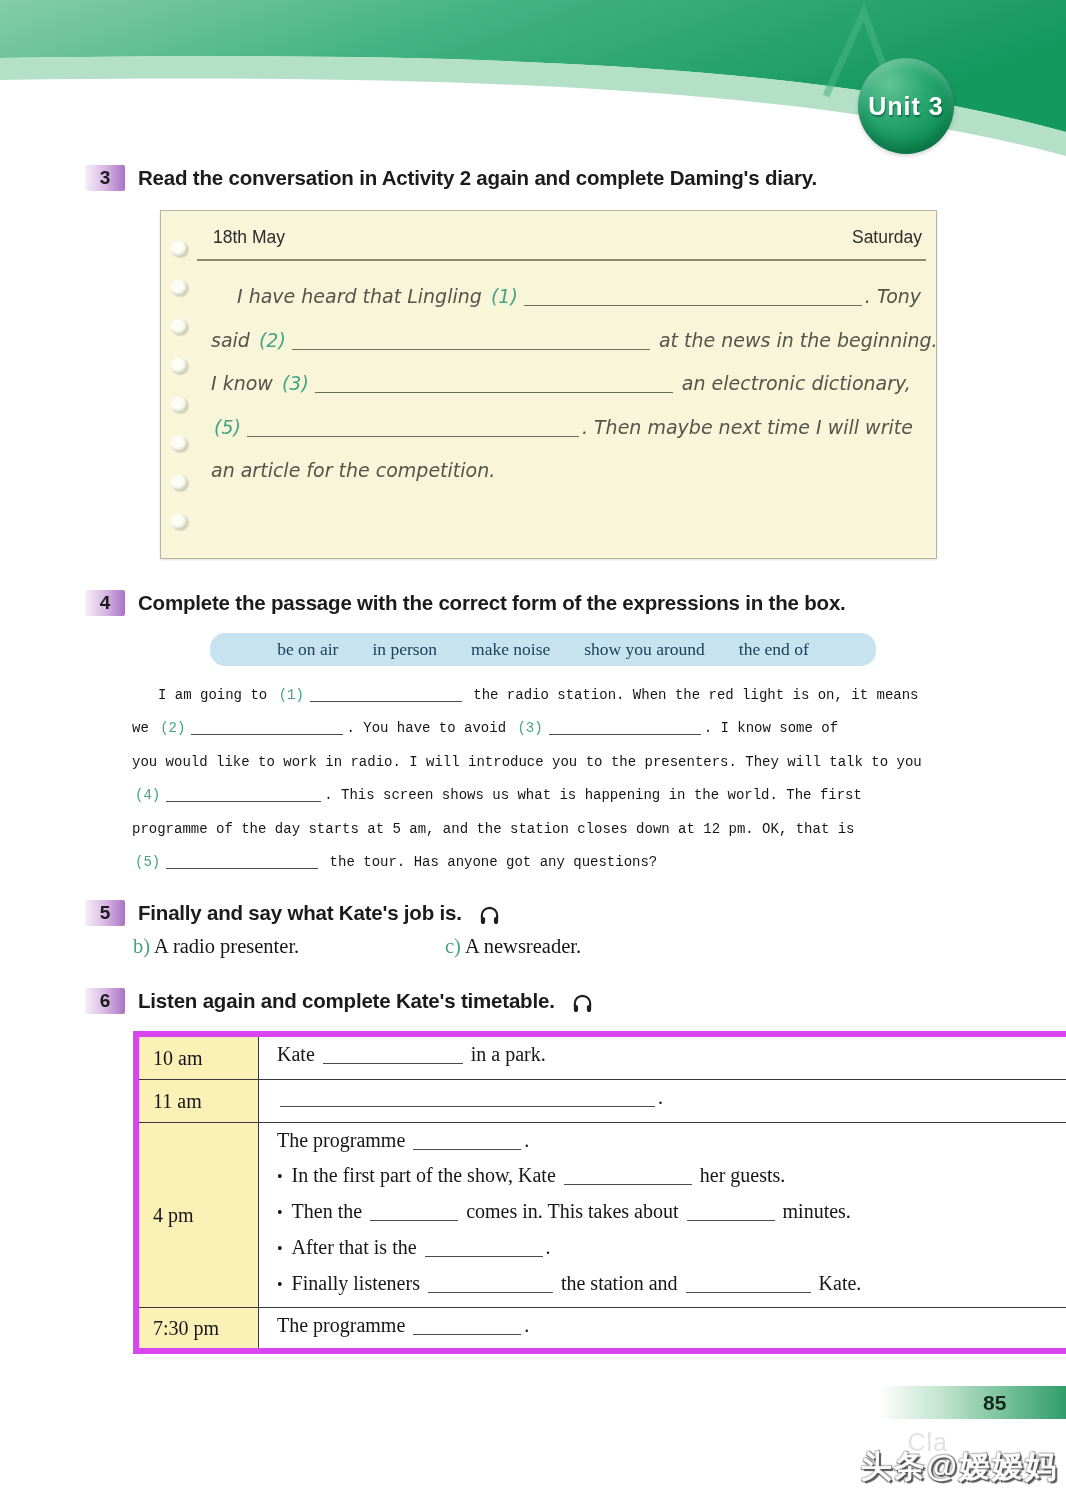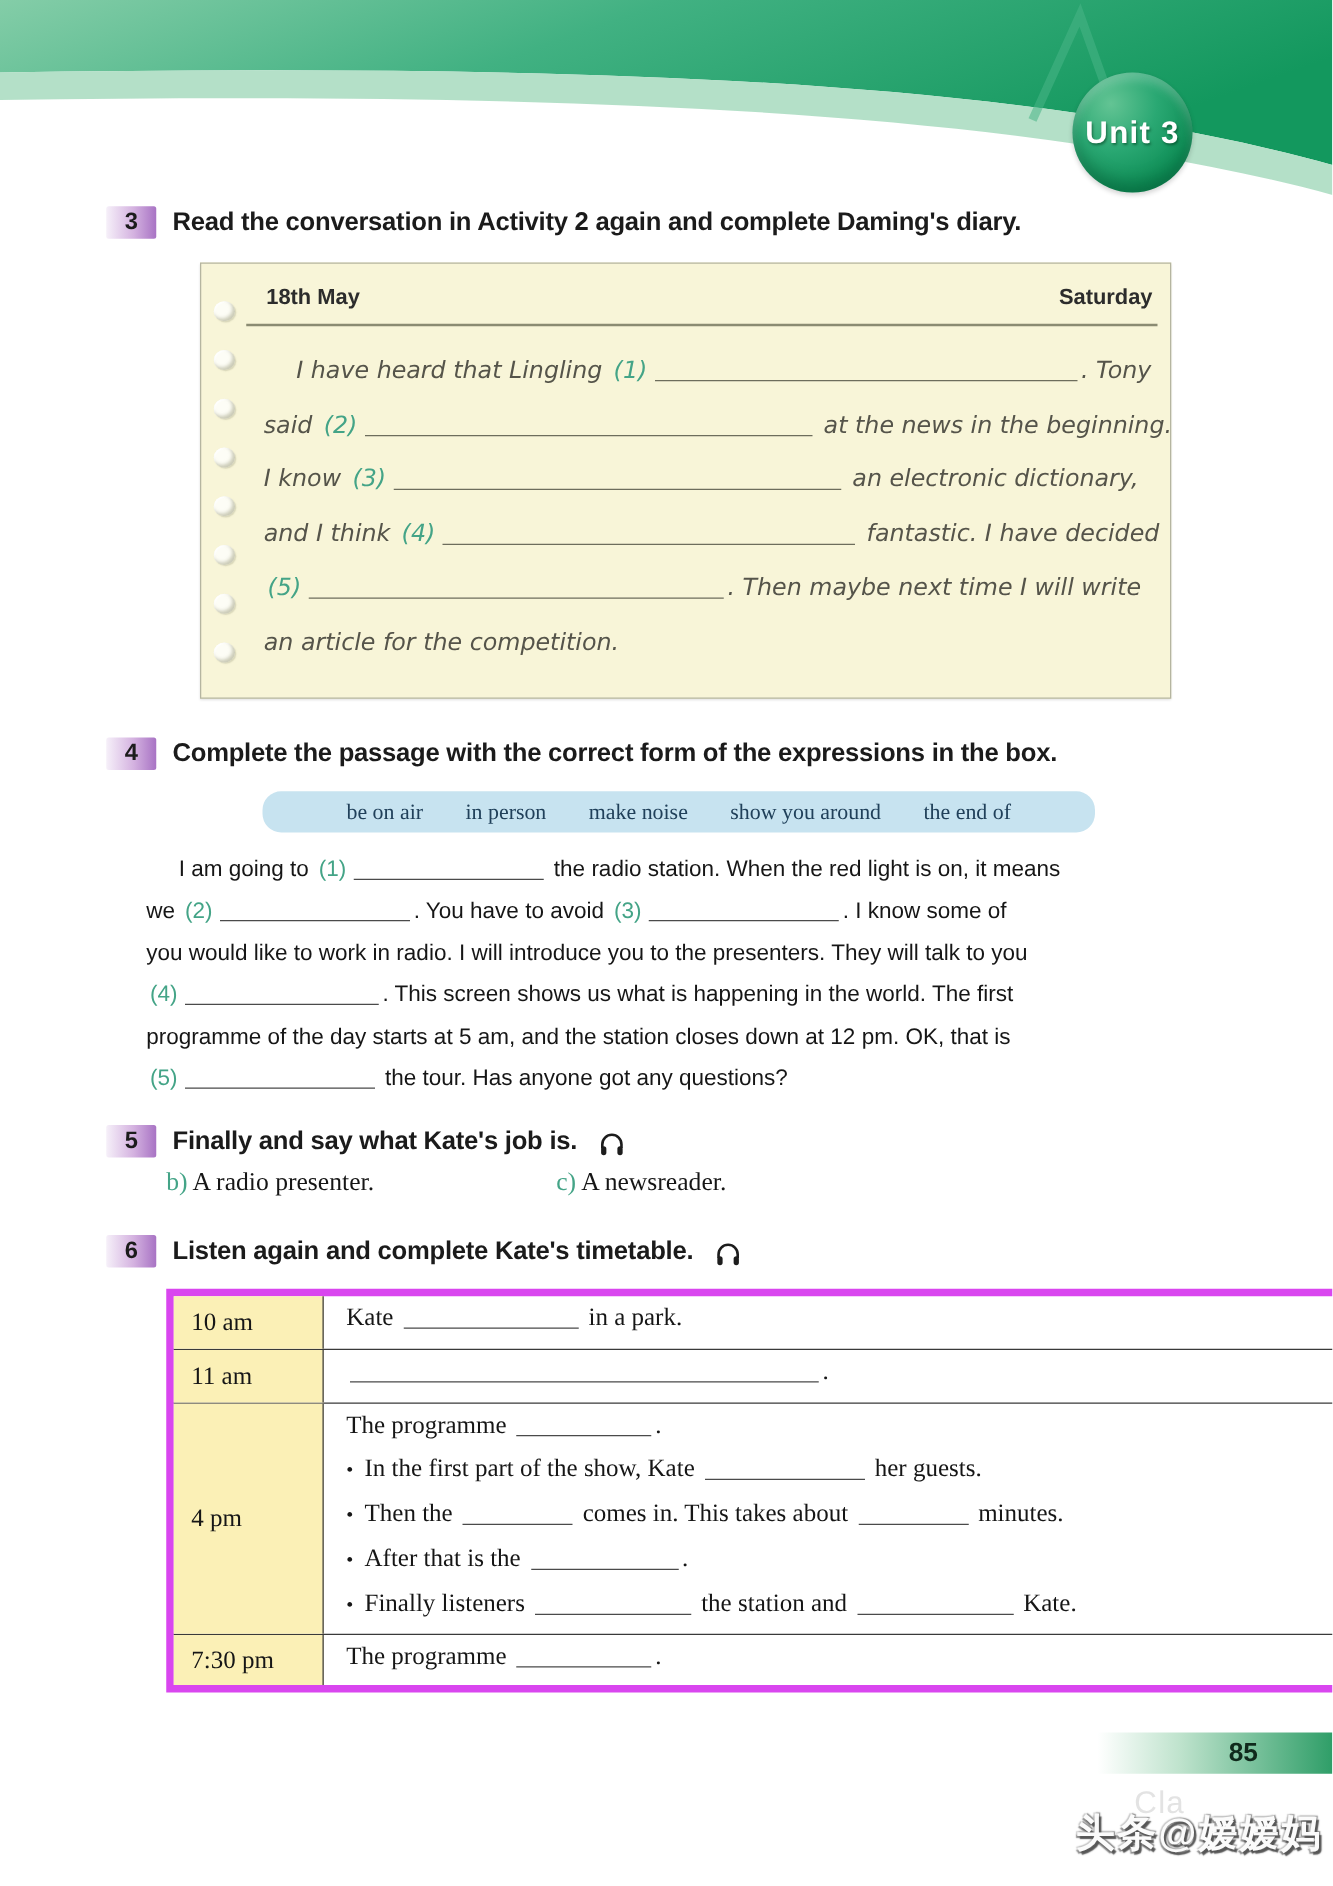--- a/index.html
+++ b/index.html
@@ -22,34 +22,34 @@
       color:#1c1c1c;font-weight:bold;font-size:19px;display:flex;align-items:center;justify-content:center;}
   .ex-title{font-weight:bold;font-size:20.5px;color:#1b1b1b;letter-spacing:-0.2px;}
   .hp-icon{margin-left:16px;transform:translateY(2px);}
 
   
   .diary{position:absolute;left:160px;top:210px;width:775px;height:347px;background:#f8f5d8;
       border:1px solid #b5b5a0;box-shadow:0 1px 2px rgba(0,0,0,.12);}
   .hole{position:absolute;left:10px;width:17px;height:16px;border-radius:50%;background:#fdfdf6;
       box-shadow:inset -2px -2px 3px rgba(160,160,130,.55), inset 1px 1px 1px rgba(255,255,255,.9), 1px 1px 1px rgba(170,170,140,.4);}
   .diary-date-row{position:absolute;left:52px;right:14px;top:16px;display:flex;justify-content:space-between;}
-  .diary-date,.diary-day{font-weight:bold;font-size:17.5px;color:#2c2c2c;}
+  .diary-date,.diary-day{font-weight:normal;font-size:17.5px;color:#2c2c2c;}
   .diary-rule{position:absolute;left:36px;right:10px;top:48px;border-top:2px solid #8b8b72;}
   .diary-lines{position:absolute;left:50px;right:14px;top:64px;
       font-family:"DejaVu Sans",sans-serif;font-style:italic;font-size:19px;color:#55544a;}
   .diary-lines .tline{line-height:43.5px;white-space:nowrap;}
   .diary-lines .blank{border-bottom:1.6px solid #6d6d5c;}
 
   
   .word-box{position:absolute;left:210px;top:633px;width:666px;height:33px;border-radius:15px;
       background:#c7e3f0;display:flex;align-items:center;justify-content:center;
       font-family:"Liberation Serif",serif;font-size:17.5px;color:#20405a;}
   .wb-item{margin:0 17px;white-space:nowrap;}
-  .passage{position:absolute;left:117px;top:679px;width:840px;
-      font-family:Liberation Sans, sans-serif;font-size:18px;color:#161616;}
+  .passage{position:absolute;left:132px;top:679px;width:840px;
+      font-family:Liberation Mono, monospace;font-size:14px;color:#161616;}
   .passage .tline{line-height:33.4px;white-space:nowrap;}
 
   
   .gnum{color:#44a487;margin:0 3px;}
   .blank{display:inline-block;height:4px;border-bottom:1.6px solid #4a4a4a;vertical-align:-3px;margin:0 3px;}
   .bullet{margin-right:9px;font-size:16px;}
 
   
   .options{position:absolute;left:133px;top:935px;width:845px;display:grid;
       grid-template-columns:312px 282px auto;
@@ -114,21 +114,20 @@
     <i class="hole" style="top:303px"></i>
     <div class="diary-date-row">
       <span class="diary-date">18th May</span>
       <span class="diary-day">Saturday</span>
     </div>
     <div class="diary-rule"></div>
     <div class="diary-lines">
         <div class="tline" style="padding-left: 26px;"><span>I have heard that Lingling </span><span class="gnum">(1)</span><span class="blank" style="width: 338px;"></span><span>. Tony</span></div>
         <div class="tline"><span>said </span><span class="gnum">(2)</span><span class="blank" style="width: 358px;"></span><span> at the news in the beginning.</span></div>
         <div class="tline"><span>I know </span><span class="gnum">(3)</span><span class="blank" style="width: 358px;"></span><span> an electronic dictionary,</span></div>
-        <div class="tline"><span>and I think </span><span class="gnum">(4)</span><span class="blank" style="width: 330px;"></span><span> fantastic. I have decided</span></div>
         <div class="tline"><span class="gnum">(5)</span><span class="blank" style="width: 332px;"></span><span>. Then maybe next time I will write</span></div>
         <div class="tline"><span>an article for the competition.</span></div>
       </div>
   </div>
 
   <div class="ex-header" style="top:590px;">
     <span class="ex-badge">4</span>
     <span class="ex-title">Complete the passage with the correct form of the expressions in the box.</span>
   </div>
   <div class="word-box">

